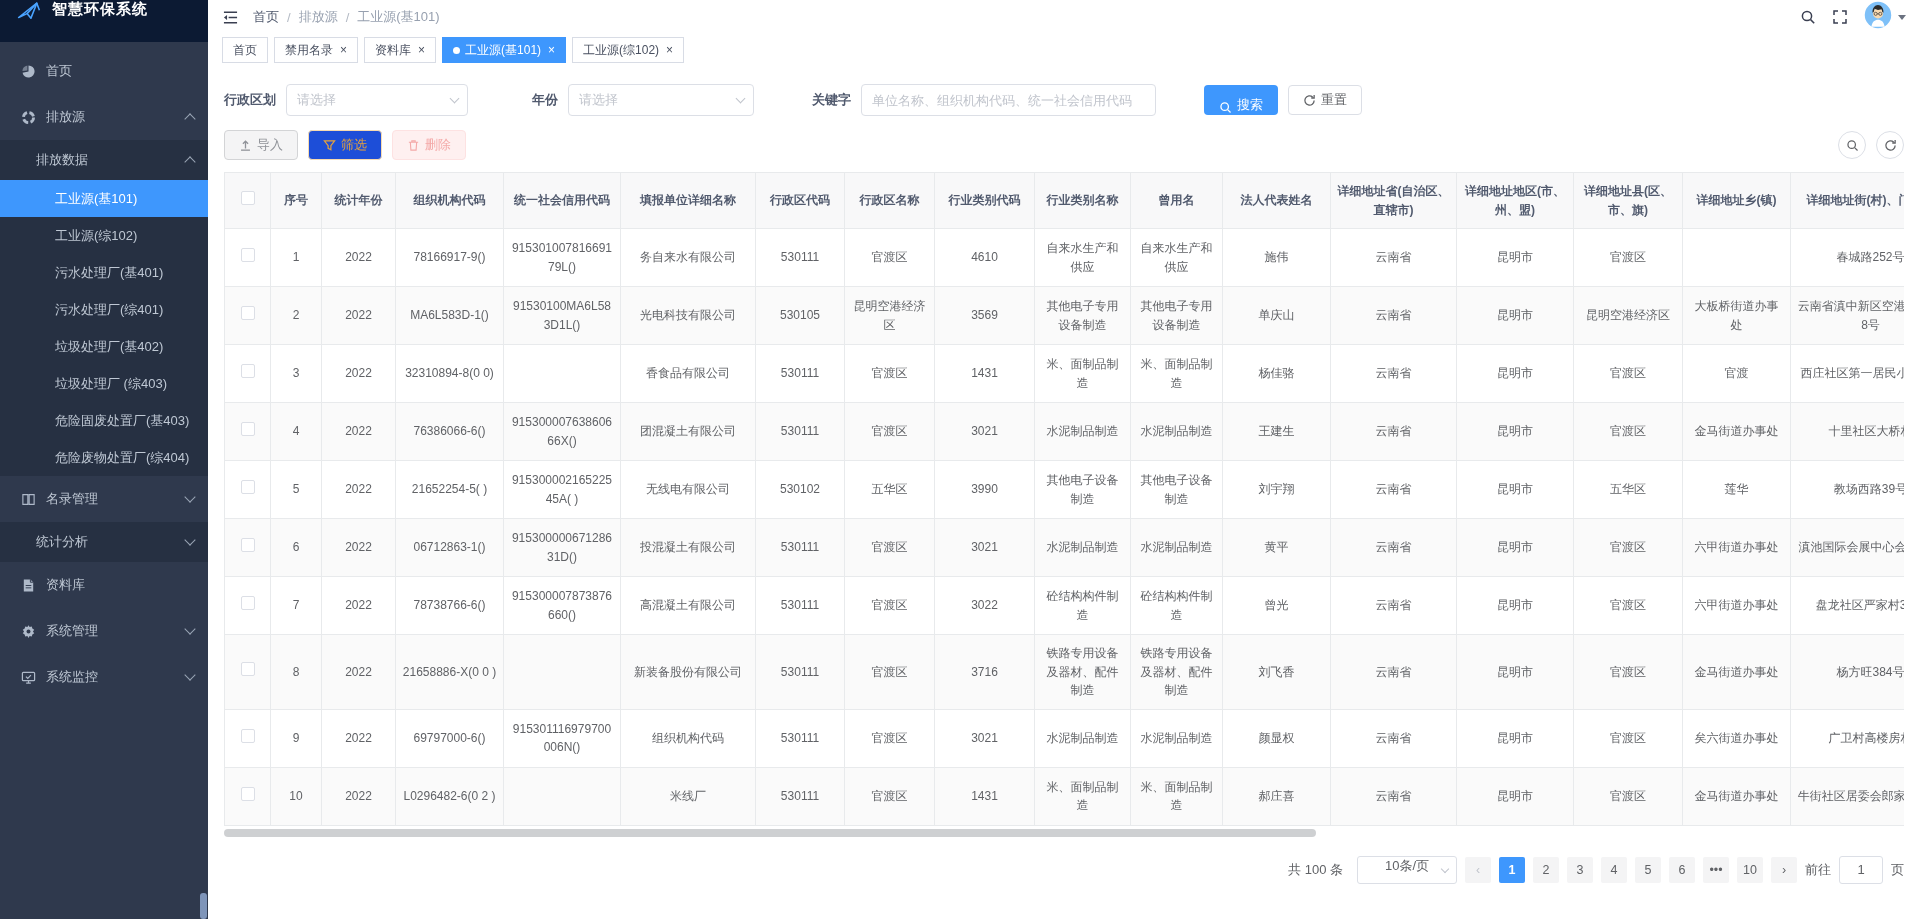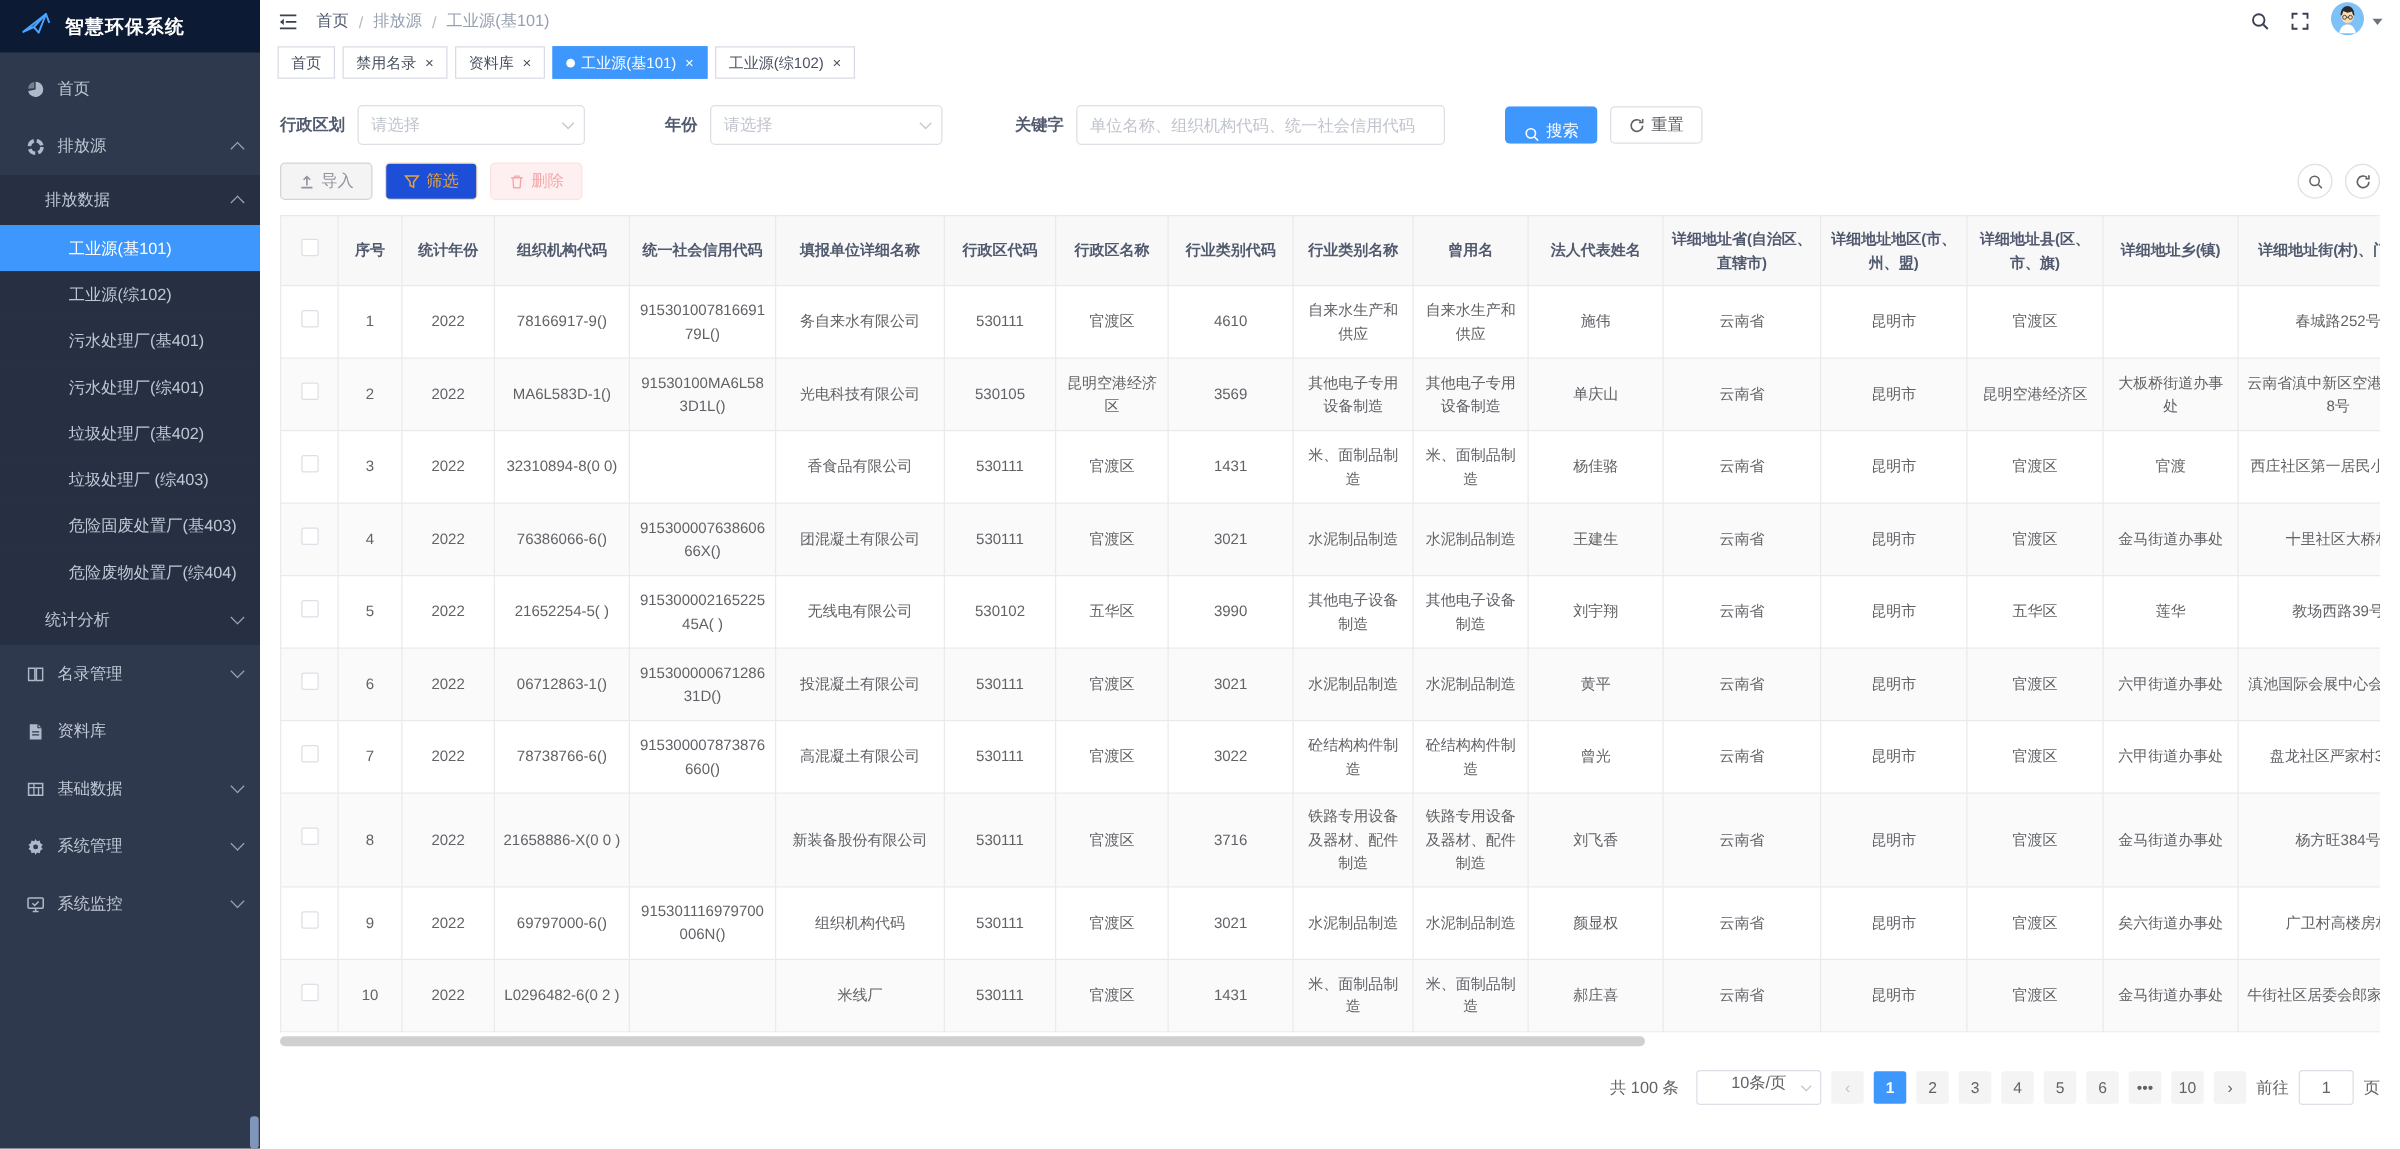--- a/index.html
+++ b/index.html
@@ -2,21 +2,21 @@
 <html><head>
 <meta charset="utf-8">
 <style>
   * { margin:0; padding:0; box-sizing:border-box; }
   html,body { width:1920px; height:919px; overflow:hidden; background:#fff;
     font-family:"Liberation Sans","DejaVu Sans",sans-serif; }
   .app { display:flex; width:1920px; height:919px; }
 
   
   .sidebar { position:relative; width:208px; height:100%; background:#2f394d; flex:0 0 208px; }
-  .logo { height:42px; background:#0c1a33; display:flex; align-items:center; padding-left:16px; gap:10px; }
+  .logo { height:42px; background:#0c1a33; display:flex; align-items:flex-start; padding-left:16px; gap:10px; }
   .logo-title { color:#fff; font-size:15px; font-weight:bold; letter-spacing:1px; }
   .menu { padding-top:6px; }
   .menu-item { position:relative; display:flex; align-items:center; color:#bfc8d4; font-size:13px; cursor:pointer; }
   .menu-item .mi-icon { display:inline-flex; width:16px; justify-content:center; margin-right:10px; color:#aeb9c9; }
   .menu-item.lvl1 { height:46px; padding-left:20px; }
   .menu-item.lvl2 { height:40px; padding-left:36px; }
   .menu-item.lvl3 { height:37px; padding-left:55px; font-size:13px; }
   .menu-item.in-sub { background:#263042; }
   .menu-item.active { background:#3e97fd; color:#fff; }
   .chev { position:absolute; right:14px; top:50%; width:8px; height:8px; margin-top:-6px;
@@ -156,52 +156,42 @@
         </div>
         <div class="menu-item lvl3 in-sub">
           <span>垃圾处理厂 (综403)</span>
         </div>
         <div class="menu-item lvl3 in-sub">
           <span>危险固废处置厂(基403)</span>
         </div>
         <div class="menu-item lvl3 in-sub">
           <span>危险废物处置厂(综404)</span>
         </div>
-        <div class="menu-item lvl2 in-sub">
-          <span>统计分析</span>
-          <span class="chev"></span>
-        </div>
         <div class="menu-item lvl1">
           <span class="mi-icon">
             <svg width="15" height="15" viewBox="0 0 16 16">
               <path d="M2 2.8h5.3v10.4H2zM8.7 2.8H14v10.4H8.7z" fill="none" stroke="currentColor" stroke-width="1.2"></path>
             </svg>
           </span>
           <span>名录管理</span>
+          <span class="chev"></span>
+        </div>
+        <div class="menu-item lvl2 in-sub">
+          <span>统计分析</span>
           <span class="chev"></span>
         </div>
         <div class="menu-item lvl1">
           <span class="mi-icon">
             <svg width="15" height="15" viewBox="0 0 16 16">
               <path d="M3 1.5h7l3 3v10H3z" fill="currentColor"></path>
               <path d="M10 1.5v3h3" fill="none" stroke="#2f394d" stroke-width="1"></path>
               <path d="M5 8h6M5 10.5h6" stroke="#2f394d" stroke-width="1"></path>
             </svg>
           </span>
           <span>资料库</span>
-        </div>
-        <div class="menu-item lvl1">
-          <span class="mi-icon">
-            <svg width="15" height="15" viewBox="0 0 16 16">
-              <rect x="2" y="3" width="12" height="10" fill="none" stroke="currentColor" stroke-width="1.3"></rect>
-              <path d="M2 6.5h12M6.5 3v10M10.5 6.5V13" stroke="currentColor" stroke-width="1.1" fill="none"></path>
-            </svg>
-          </span>
-          <span>基础数据</span>
-          <span class="chev"></span>
         </div>
         <div class="menu-item lvl1">
           <span class="mi-icon">
             <svg width="15" height="15" viewBox="0 0 16 16">
               <path d="M8 1.2l1.2 2 2.3-.6.6 2.3 2 1.2L12.7 8l1.4 1.9-2 1.2-.6 2.3-2.3-.6L8 14.8l-1.2-2-2.3.6-.6-2.3-2-1.2L3.3 8 1.9 6.1l2-1.2.6-2.3 2.3.6z" fill="currentColor"></path>
               <circle cx="8" cy="8" r="2.1" fill="#2f394d"></circle>
             </svg>
           </span>
           <span>系统管理</span>
           <span class="chev"></span>

